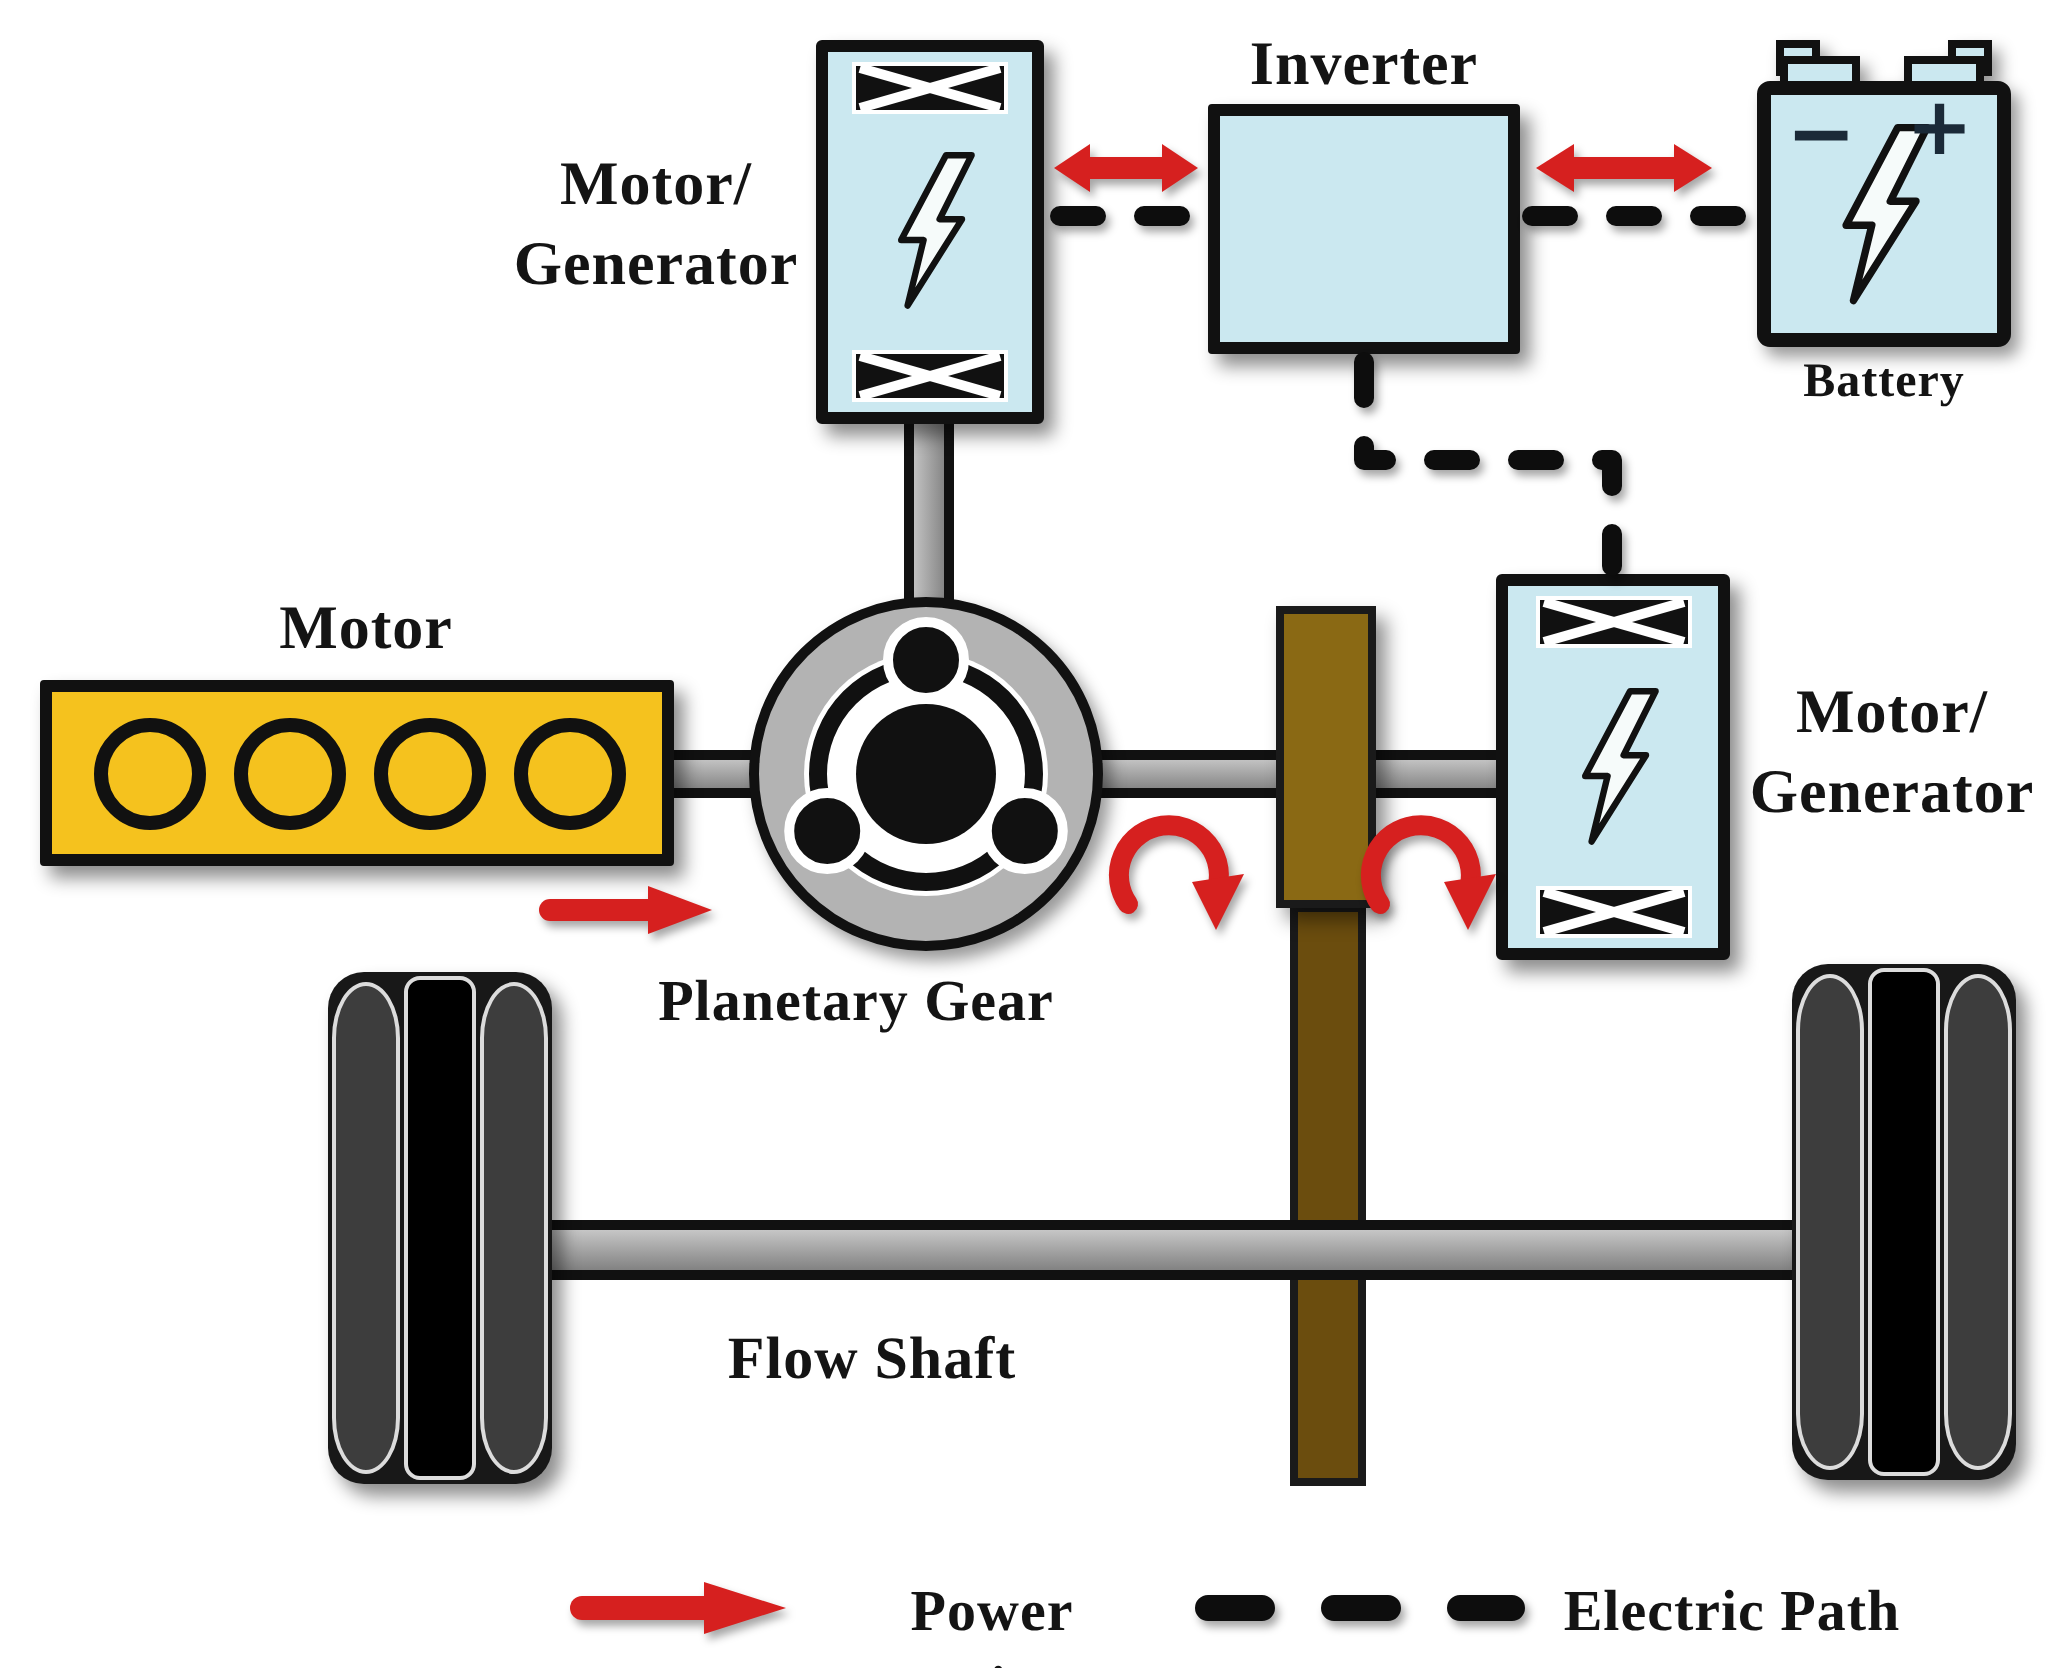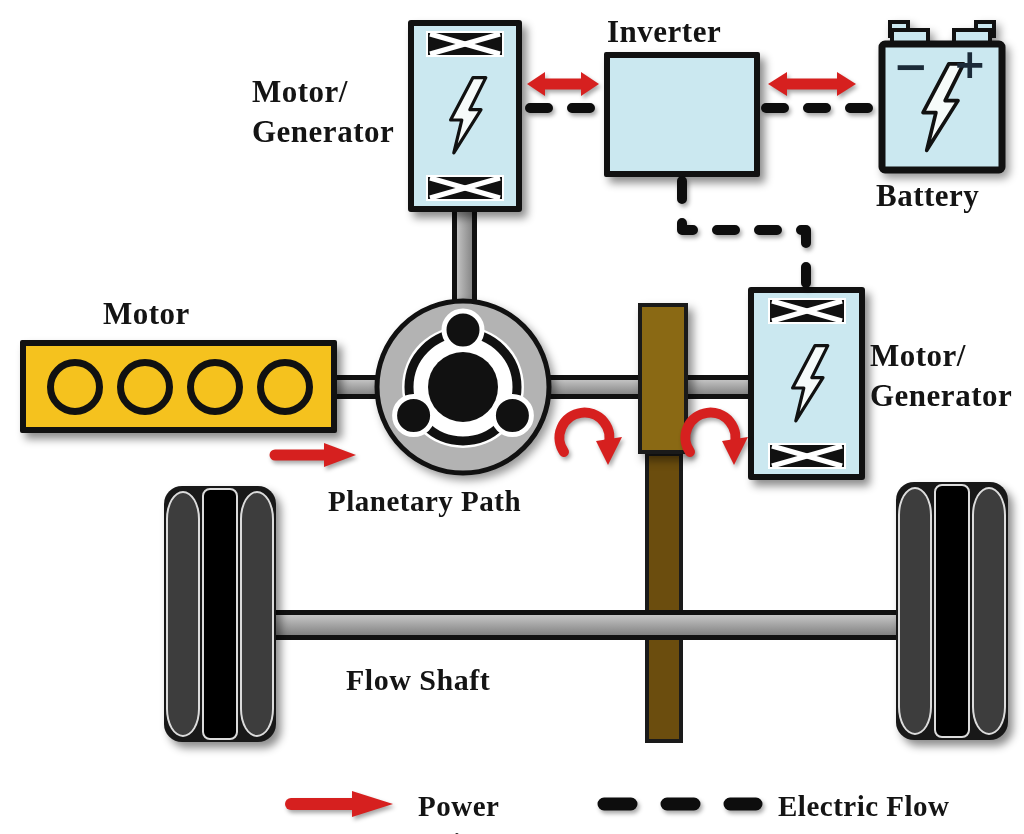--- a/index.html
+++ b/index.html
@@ -1,21 +1,21 @@
 <!DOCTYPE html>
 <html><head>
 <meta charset="utf-8">
 <style>
   html,body { margin:0; padding:0; background:#ffffff; }
   .stage {
     position:relative; width:1024px; height:834px; background:#ffffff;
     font-family:"Liberation Serif", serif; overflow:hidden;
   }
   .label {
-    position:absolute; font-weight:bold; color:#141414; 
+    position:absolute; font-weight:bold; color:#141414; text-align:center;
     line-height:1.3; letter-spacing:0.5px;
   }
   .shadow { box-shadow:5px 6px 9px rgba(0,0,0,0.45); }
   .svgshadow { filter:drop-shadow(4px 5px 4px rgba(0,0,0,0.4)); }
 
   .mg-box {
     position:absolute; background:#cbe8f0; border:6px solid #111; border-radius:3px;
     box-sizing:border-box; display:flex; flex-direction:column; align-items:center;
     justify-content:space-between; padding:5px 0;
   }
@@ -192,23 +192,23 @@
       <line x1="604" y1="804" x2="756" y2="804" stroke-width="13" stroke-dasharray="27 36"></line>
     </g>
   </svg>
 
   <div class="label z-top" style="left:103px;top:294px;width:160px;font-size:31px">Motor</div>
   <div class="label z-top" style="left:252px;top:72px;width:152px;font-size:31px">
     <div>Motor/</div>
     <div>Generator</div>
   </div>
   <div class="label z-top" style="left:607px;top:12px;width:150px;font-size:31px">Inverter</div>
-  <div class="label z-top" style="left:876px;top:176px;width:132px;font-size:31px">Battery</div>
+  <div class="label z-top" style="left:876px;top:176px;width:132px;font-size:24px">Battery</div>
   <div class="label z-top" style="left:870px;top:336px;width:152px;font-size:31px">
     <div>Motor/</div>
     <div>Generator</div>
   </div>
-  <div class="label z-top" style="left:328px;top:483px;width:200px;font-size:29px">Planetary Path</div>
+  <div class="label z-top" style="left:328px;top:483px;width:200px;font-size:29px">Planetary Gear</div>
   <div class="label z-top" style="left:346px;top:660px;width:180px;font-size:30px">Flow Shaft</div>
   <div class="label z-top" style="left:418px;top:788px;width:156px;font-size:29px">Power Drive</div>
-  <div class="label z-top" style="left:778px;top:788px;width:176px;font-size:29px">Electric Flow</div>
+  <div class="label z-top" style="left:778px;top:788px;width:176px;font-size:29px">Electric Path</div>
 
 </div>
 
 </body></html>

